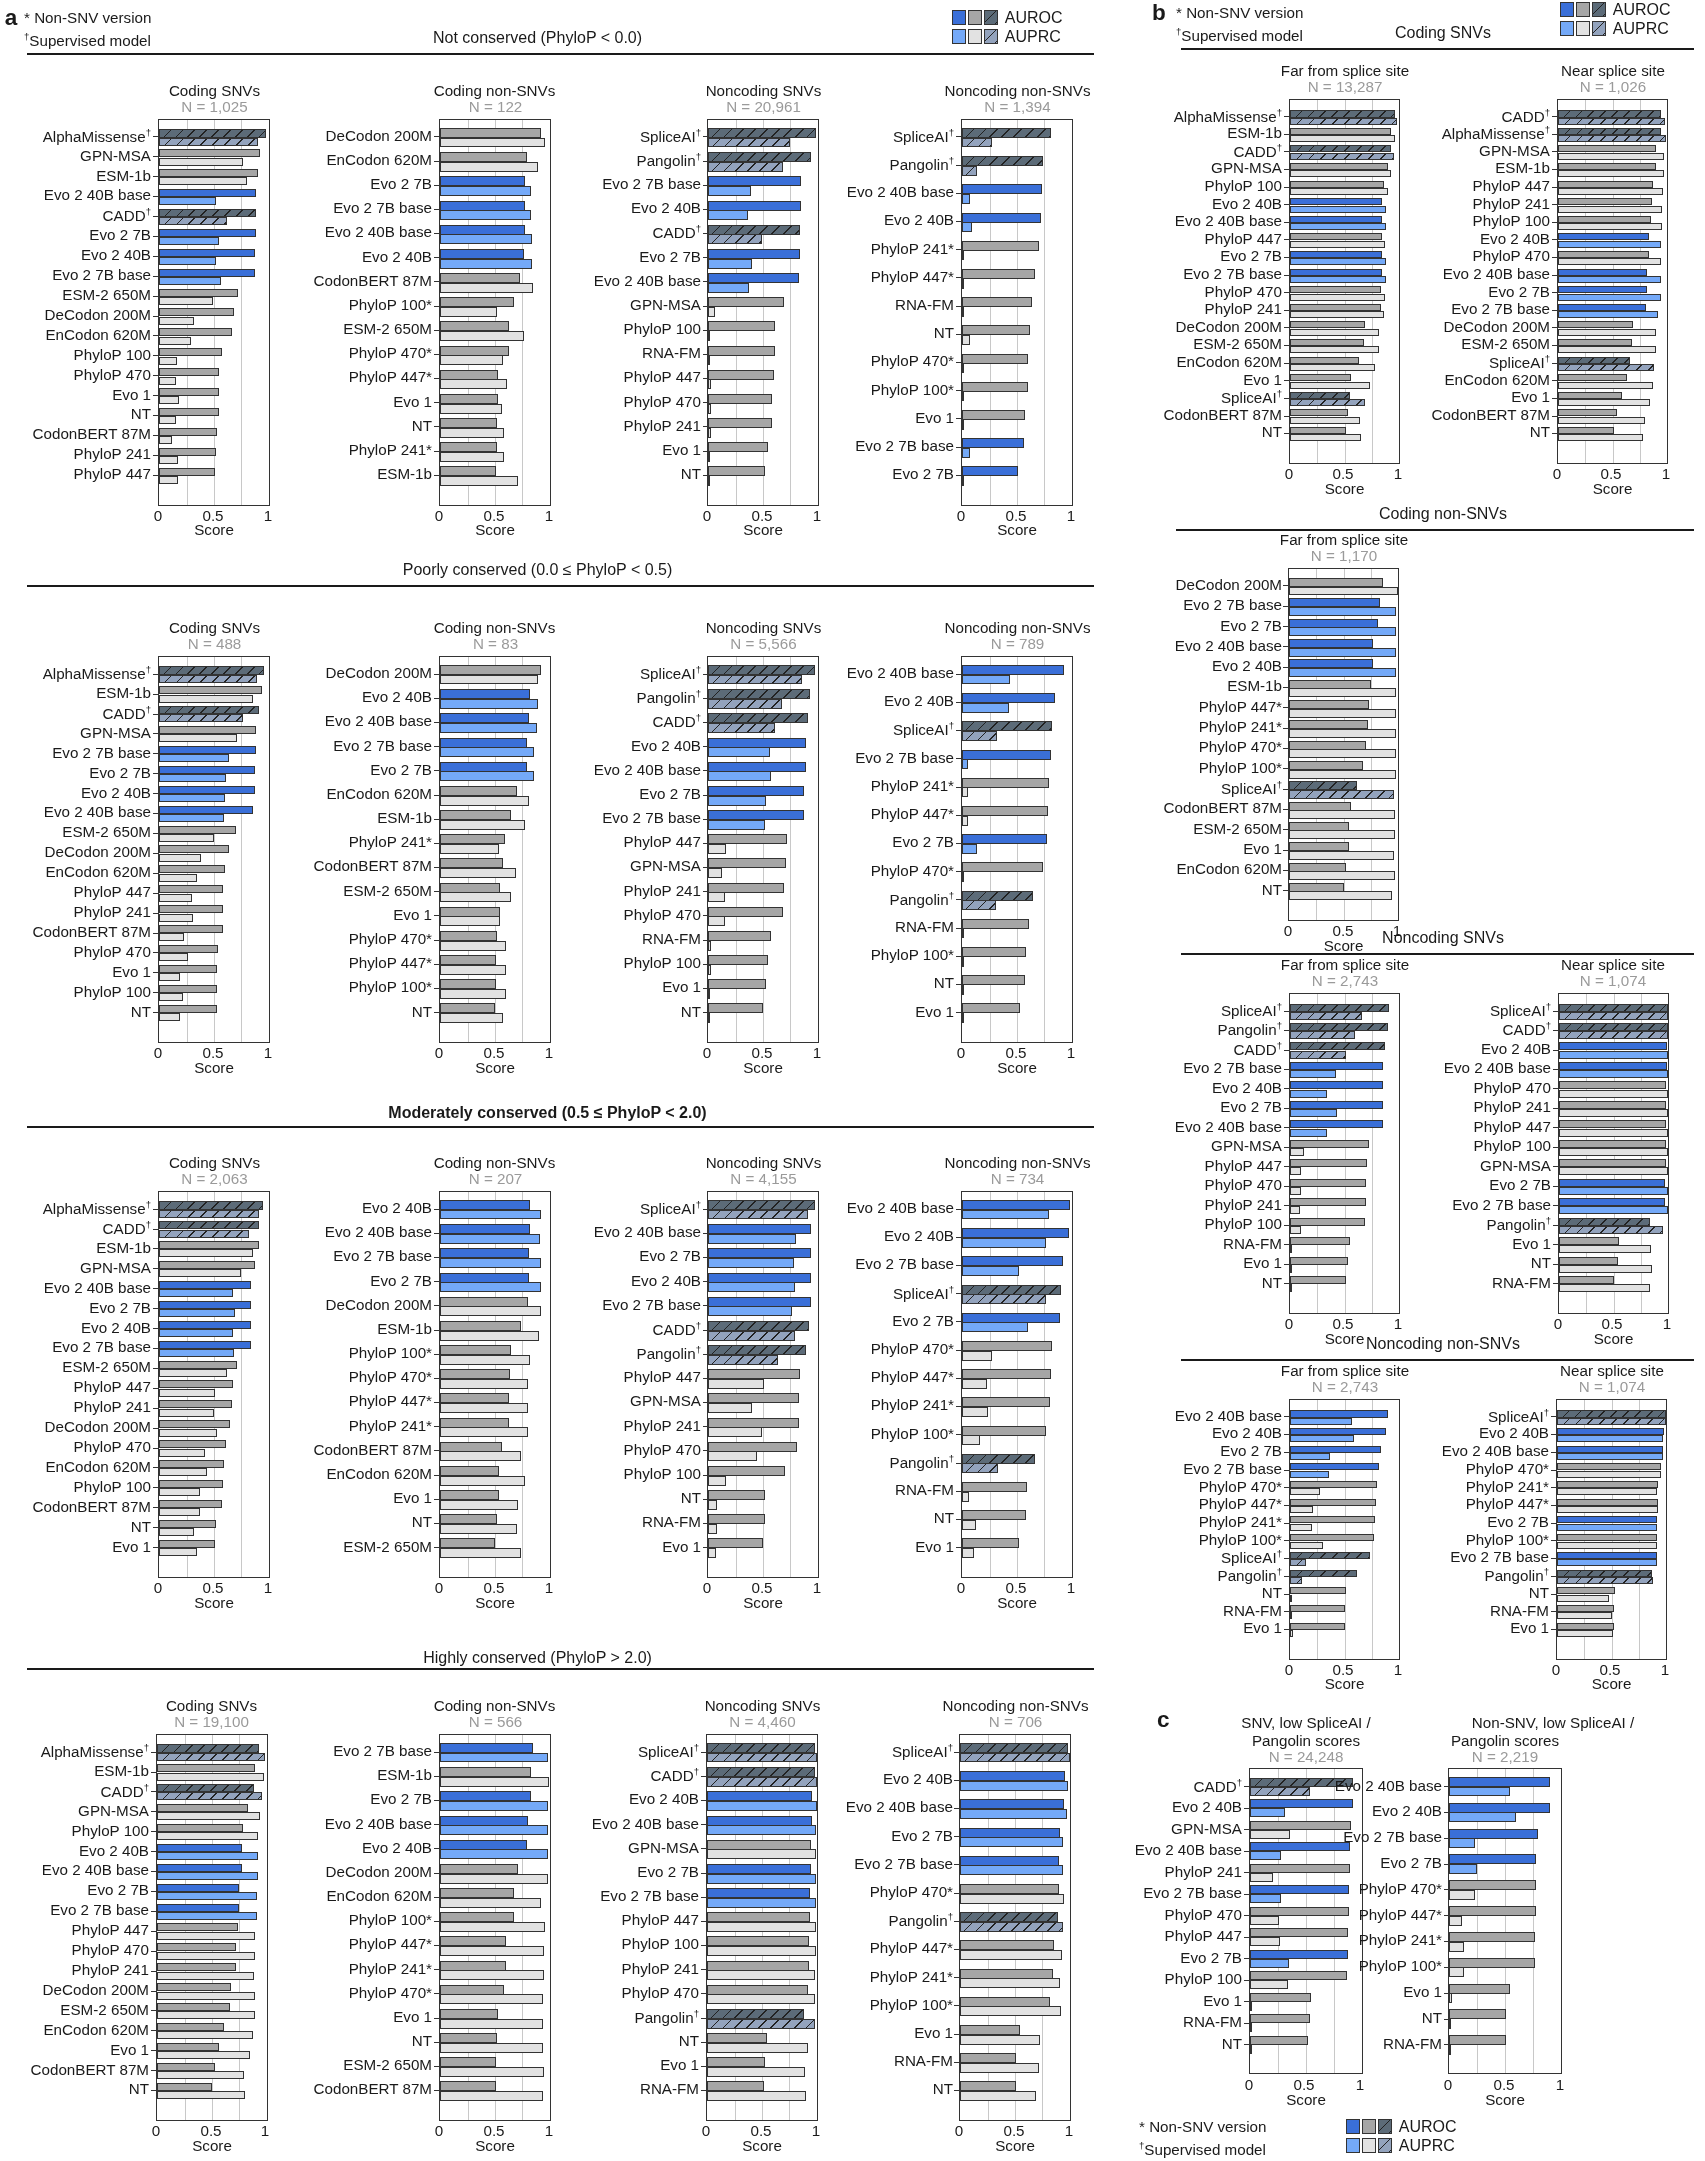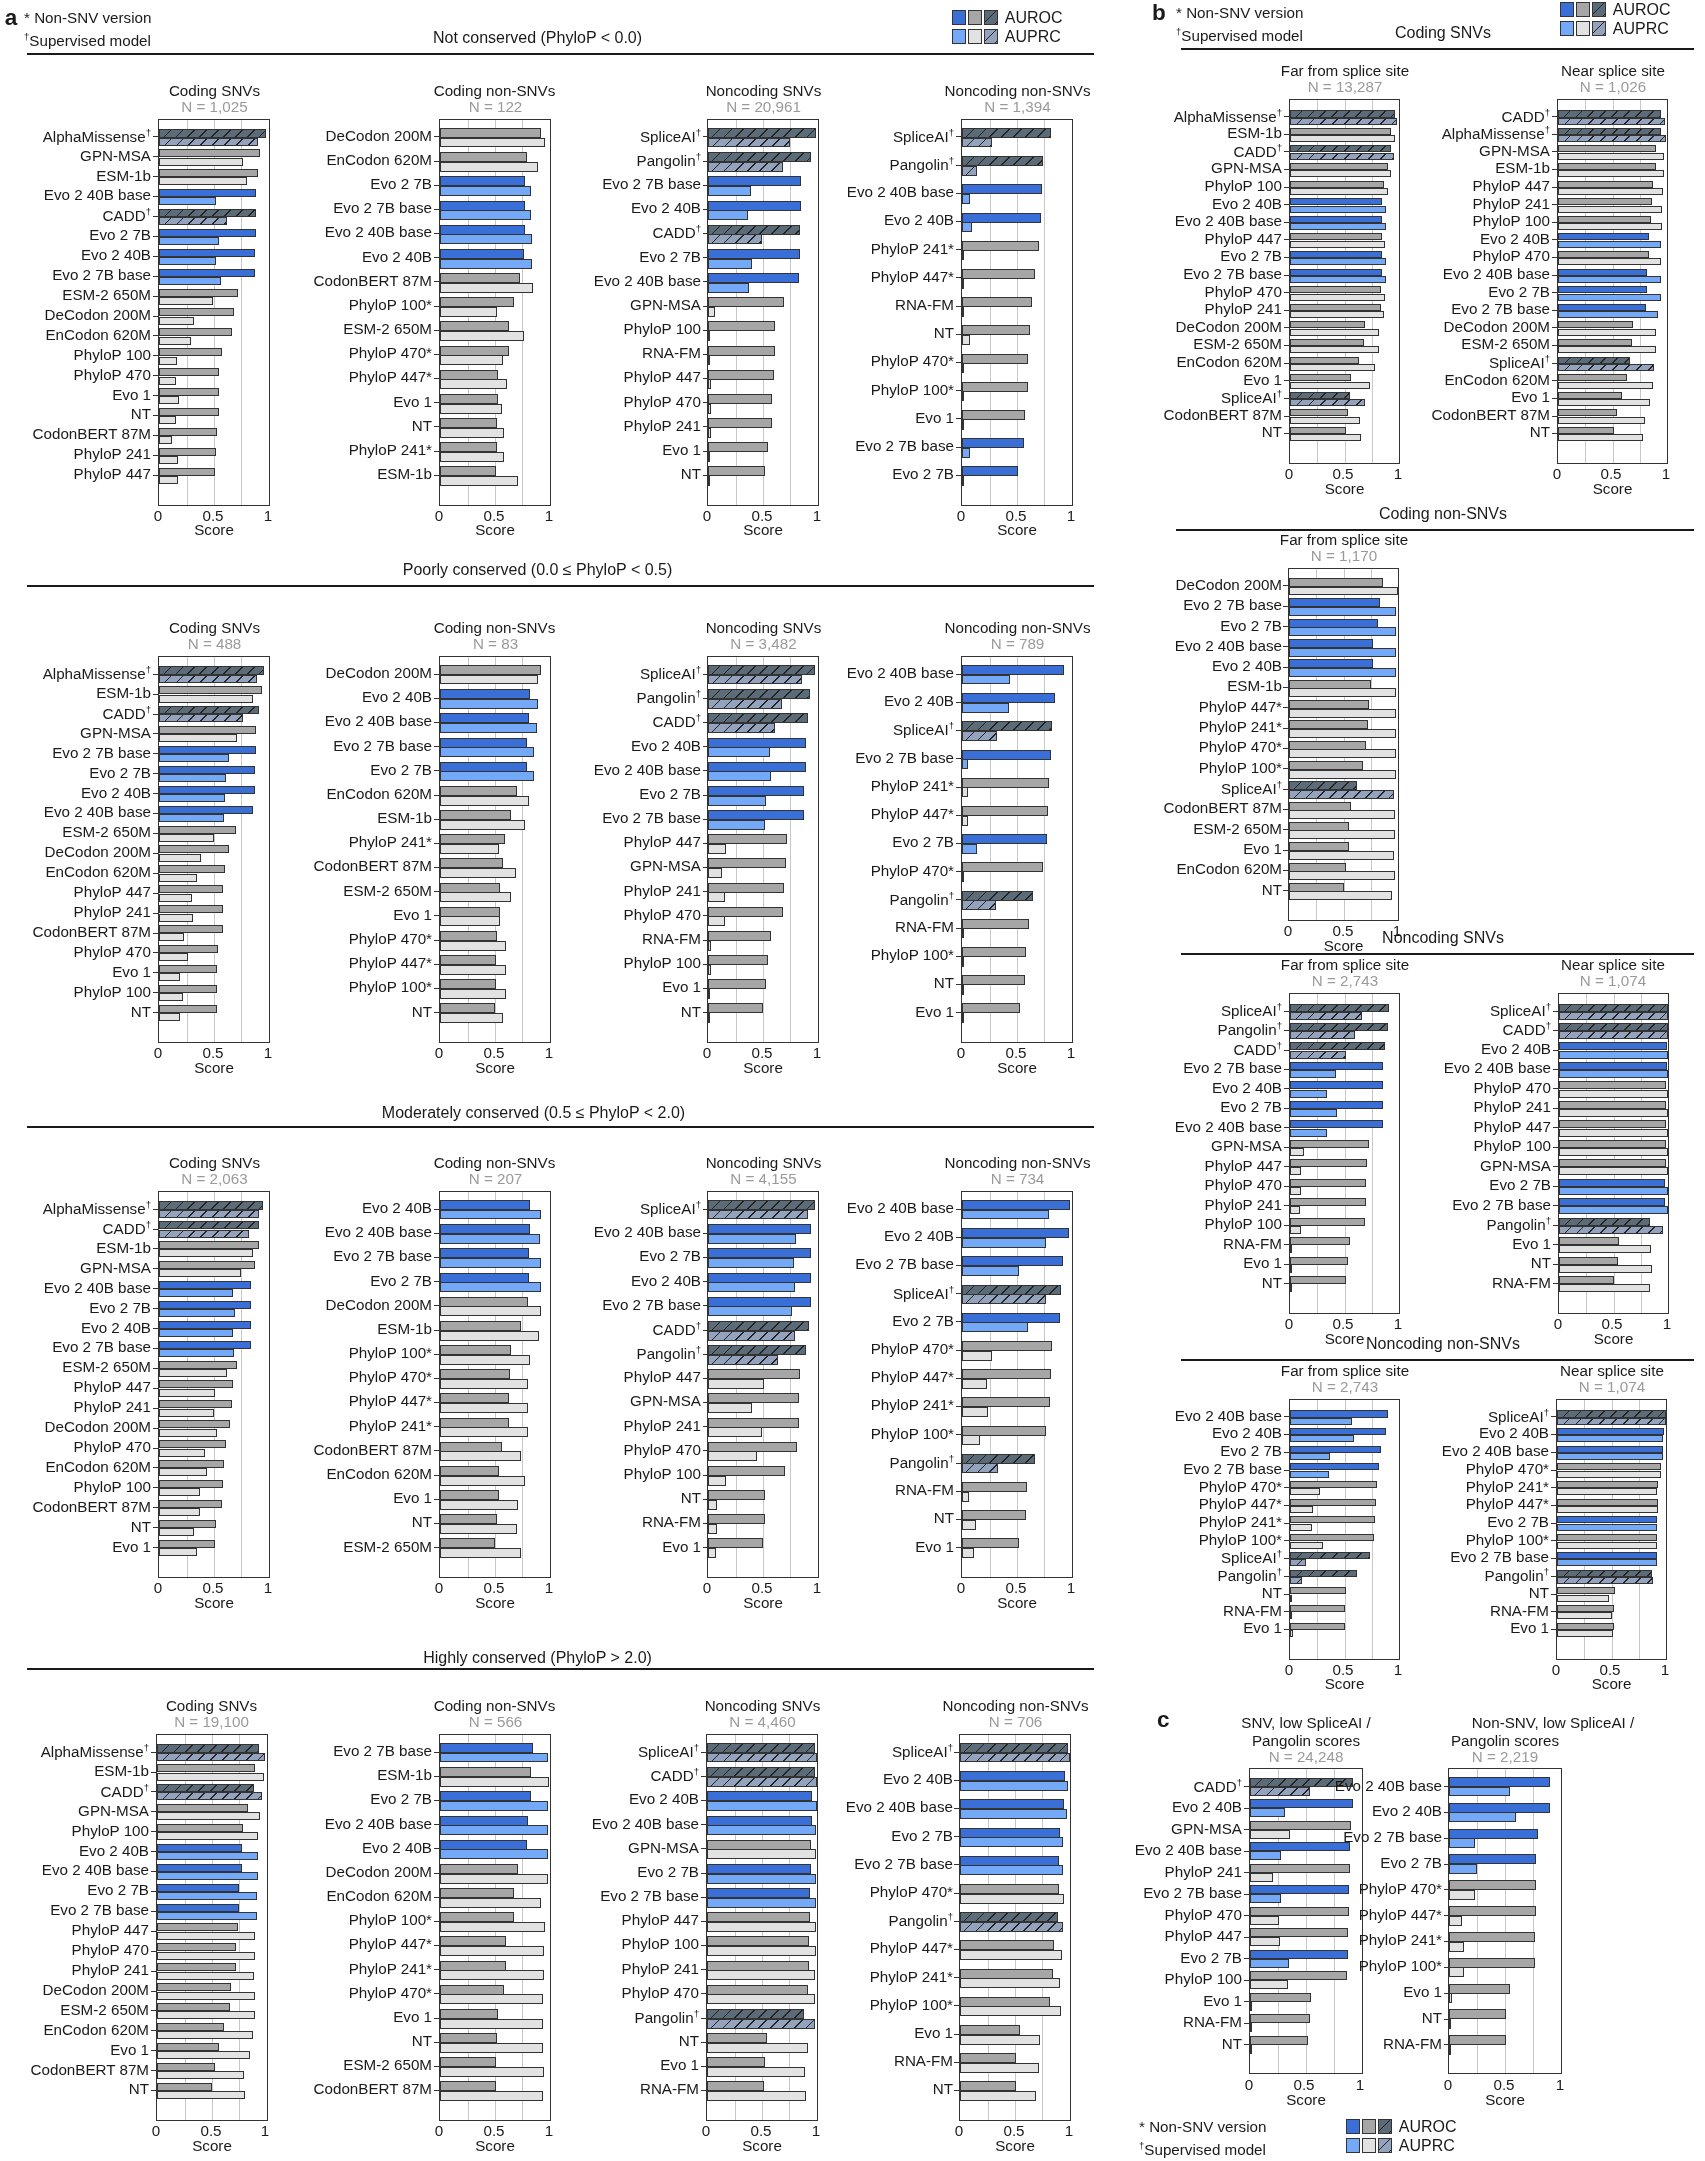--- a/index.html
+++ b/index.html
@@ -45,21 +45,21 @@
       <span class="legend-sw" style="background:#e2e2e2"></span>
       <span class="legend-sw sup-sw-light" style="background: repeating-linear-gradient(135deg, rgb(147, 163, 189) 0px, rgb(147, 163, 189) 7.2px, rgb(34, 34, 34) 7.2px, rgb(34, 34, 34) 8.4px);"></span>
       <span class="legend-label">AUPRC</span>
     </div>
 </div>
 
 <div class="section-title" style="left:337px;width:401px;top:29px;">Not conserved (PhyloP &lt; 0.0)</div>
 <div class="hrule" style="left:27px;width:1067px;top:53px;"></div>
 <div class="section-title" style="left:337px;width:401px;top:561px;">Poorly conserved  (0.0 ≤ PhyloP &lt; 0.5)</div>
 <div class="hrule" style="left:27px;width:1067px;top:585px;"></div>
-<div class="section-title" style="left:333px;width:401px;top:1104px;">Moderately conserved  (0.5 ≤ PhyloP &lt; 2.0)</div>
+<div class="section-title" style="left:347px;width:401px;top:1104px;font-weight:bold;">Moderately conserved  (0.5 ≤ PhyloP &lt; 2.0)</div>
 <div class="hrule" style="left:27px;width:1067px;top:1126px;"></div>
 <div class="section-title" style="left:337px;width:401px;top:1649px;">Highly conserved (PhyloP &gt; 2.0)</div>
 <div class="hrule" style="left:27px;width:1067px;top:1668px;"></div>
 
 <div class="panel-letter" style="left:1152px;top:0px;">b</div>
 <div class="note" style="left:1176px;top:3.2px;">
   <div>* Non-SNV version</div>
   <div><sup>†</sup><span>Supervised model</span></div>
 </div>
 <div class="legend" style="left:1560px;top:0px;">
@@ -557,21 +557,21 @@
       <div class="ylabel" style="left: 230px; width: 202px; top: 978px;">PhyloP 100*</div>
       <div class="ytick" style="left: 434px; top: 1012px;"></div>
       <div class="ylabel" style="left: 230px; width: 202px; top: 1003px;">NT</div>
       <div class="xtick" style="left: 427px; top: 1044px;">0</div>
       <div class="xtick" style="left: 482px; top: 1044px;">0.5</div>
       <div class="xtick" style="left: 537px; top: 1044px;">1</div>
       <div class="xlabel" style="left: 439px; width: 112px; top: 1059px;">Score</div>
     </div>
     <div class="chart" style="left: 0px; top: 0px;">
       <div class="chart-title" style="left: 611px; width: 305px; right: auto; top: 619px;">Noncoding SNVs</div>
-      <div class="chart-n" style="left: 659px; width: 209px; top: 635px;">N = 3,482</div>
+      <div class="chart-n" style="left: 659px; width: 209px; top: 635px;">N = 5,566</div>
       <div class="plot" style="left: 707px; top: 656px; width: 112px; height: 387px;">
         <div class="grid" style="left: 27.5px;"></div>
         <div class="grid" style="left: 55px;"></div>
         <div class="grid" style="left: 82px;"></div>
         <div class="bar" title="SpliceAI† AUROC 0.97" style="top: 8px; height: 9.6px; width: 107px; background: repeating-linear-gradient(135deg, rgb(92, 107, 120) 0px, rgb(92, 107, 120) 7.2px, rgb(34, 34, 34) 7.2px, rgb(34, 34, 34) 8.4px);"></div>
         <div class="bar" title="SpliceAI† AUPRC 0.86" style="top: 17.6px; height: 9.6px; width: 94px; background: repeating-linear-gradient(135deg, rgb(147, 163, 189) 0px, rgb(147, 163, 189) 7.2px, rgb(34, 34, 34) 7.2px, rgb(34, 34, 34) 8.4px);"></div>
         <div class="bar" title="Pangolin† AUROC 0.93" style="top: 32px; height: 9.6px; width: 102px; background: repeating-linear-gradient(135deg, rgb(92, 107, 120) 0px, rgb(92, 107, 120) 7.2px, rgb(34, 34, 34) 7.2px, rgb(34, 34, 34) 8.4px);"></div>
         <div class="bar" title="Pangolin† AUPRC 0.67" style="top: 42px; height: 9.6px; width: 74px; background: repeating-linear-gradient(135deg, rgb(147, 163, 189) 0px, rgb(147, 163, 189) 7.2px, rgb(34, 34, 34) 7.2px, rgb(34, 34, 34) 8.4px);"></div>
         <div class="bar" title="CADD† AUROC 0.91" style="top: 56px; height: 9.6px; width: 100px; background: repeating-linear-gradient(135deg, rgb(92, 107, 120) 0px, rgb(92, 107, 120) 7.2px, rgb(34, 34, 34) 7.2px, rgb(34, 34, 34) 8.4px);"></div>
         <div class="bar" title="CADD† AUPRC 0.61" style="top: 66px; height: 9.6px; width: 67px; background: repeating-linear-gradient(135deg, rgb(147, 163, 189) 0px, rgb(147, 163, 189) 7.2px, rgb(34, 34, 34) 7.2px, rgb(34, 34, 34) 8.4px);"></div>

